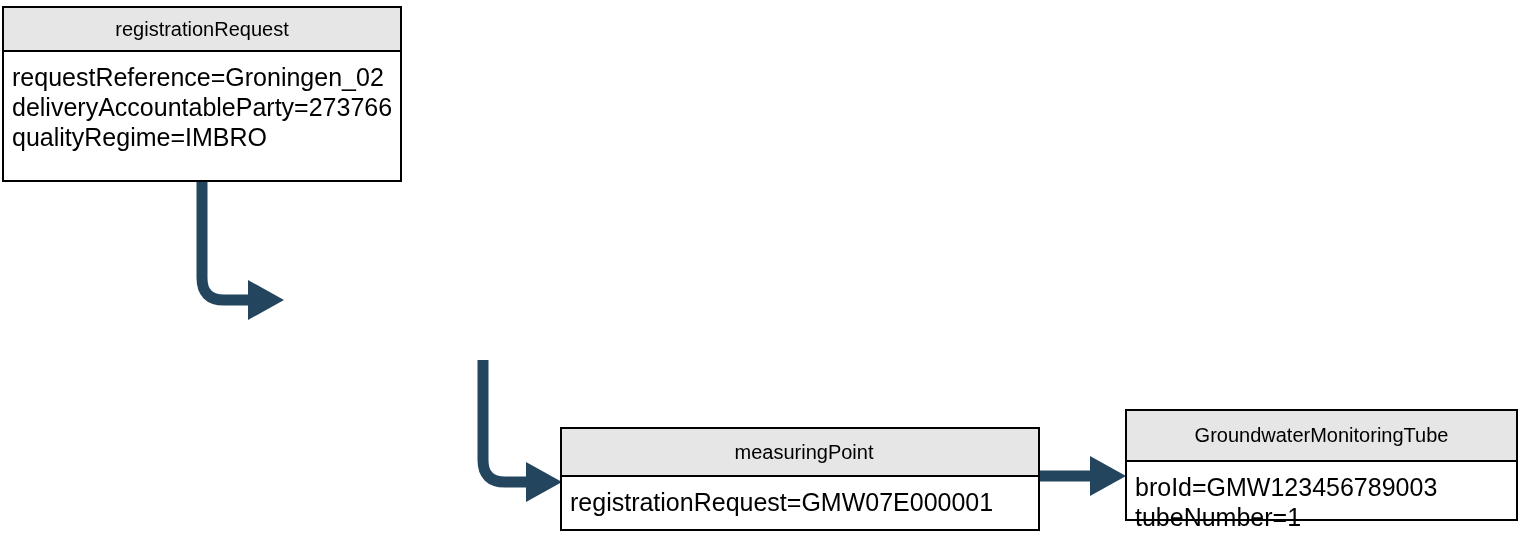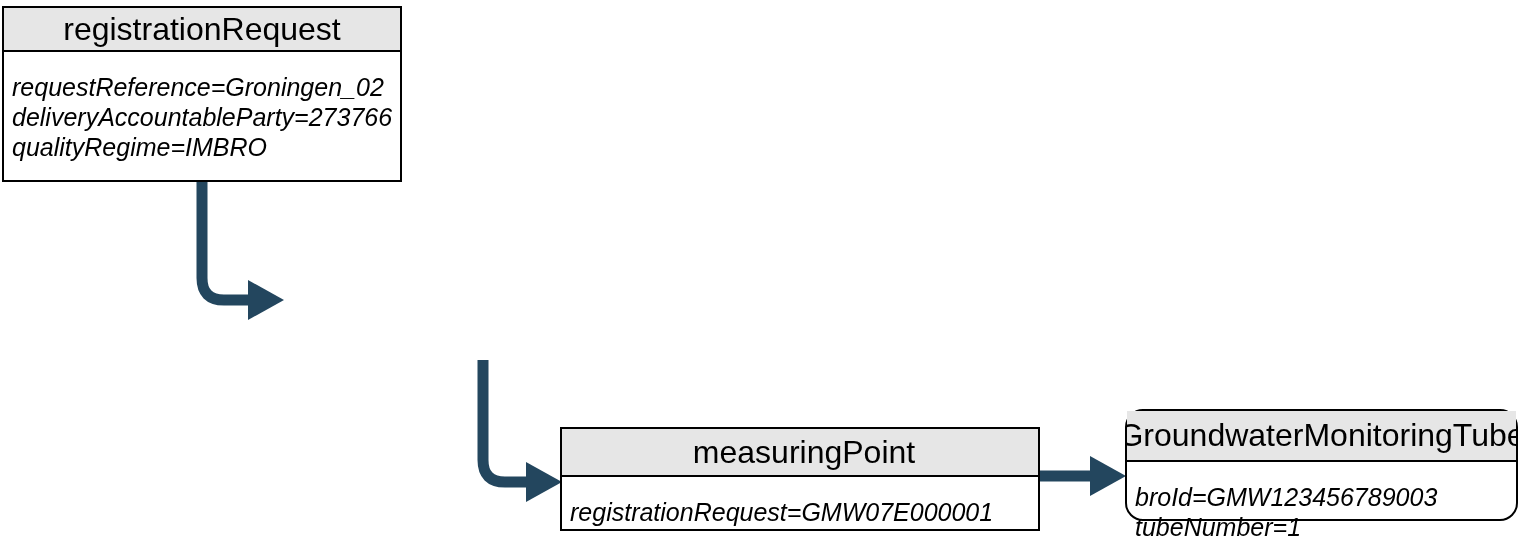--- a/index.html
+++ b/index.html
@@ -38,46 +38,45 @@
     border: 2px solid var(--border-color, #000000);
     background: var(--body-fill, #ffffff);
   }
   .node-header {
     box-sizing: border-box;
     display: flex;
     align-items: center;
     justify-content: center;
     background: var(--header-fill, #E6E6E6);
     border-bottom: 2px solid var(--border-color, #000000);
-    font-size: 32px;
+    font-size: 20px;
     color: #000000;
     white-space: nowrap;
     overflow: hidden;
   }
   .node-body {
     box-sizing: border-box;
-    padding: 20px 8px 0 8px;
+    padding: 10px 8px 0 8px;
     overflow: hidden;
-    font-style: italic;
   }
   .field {
     font-size: 25px;
     line-height: 30px;
     color: #000000;
     white-space: nowrap;
     overflow: hidden;
   }
   
   #node-1 { left: 2px;    top: 6px;   width: 400px; height: 176px; }
   #node-1 .node-header { height: 44px; }
   #node-2 { left: 282px;  top: 240px; width: 400px; height: 120px; }
   #node-2 .node-header { height: 50px; }
   #node-3 { left: 560px;  top: 427px; width: 480px; height: 104px; }
   #node-3 .node-header { height: 48px; padding-left: 8px; }
-  #node-4 { left: 1125px; top: 409px; width: 393px; height: 112px; border-radius: 18px; }
+  #node-4 { left: 1125px; top: 409px; width: 393px; height: 112px; }
   #node-4 .node-header { height: 51px; }
 </style>
 </head>
 <body>
 
 <div class="canvas">
 
   <svg class="connectors" viewBox="0 0 1526 556" xmlns="http://www.w3.org/2000/svg">
 
     <path class="connector-line" d="M 202 182 L 202 278 Q 202 300 224 300 L 250 300"></path>

